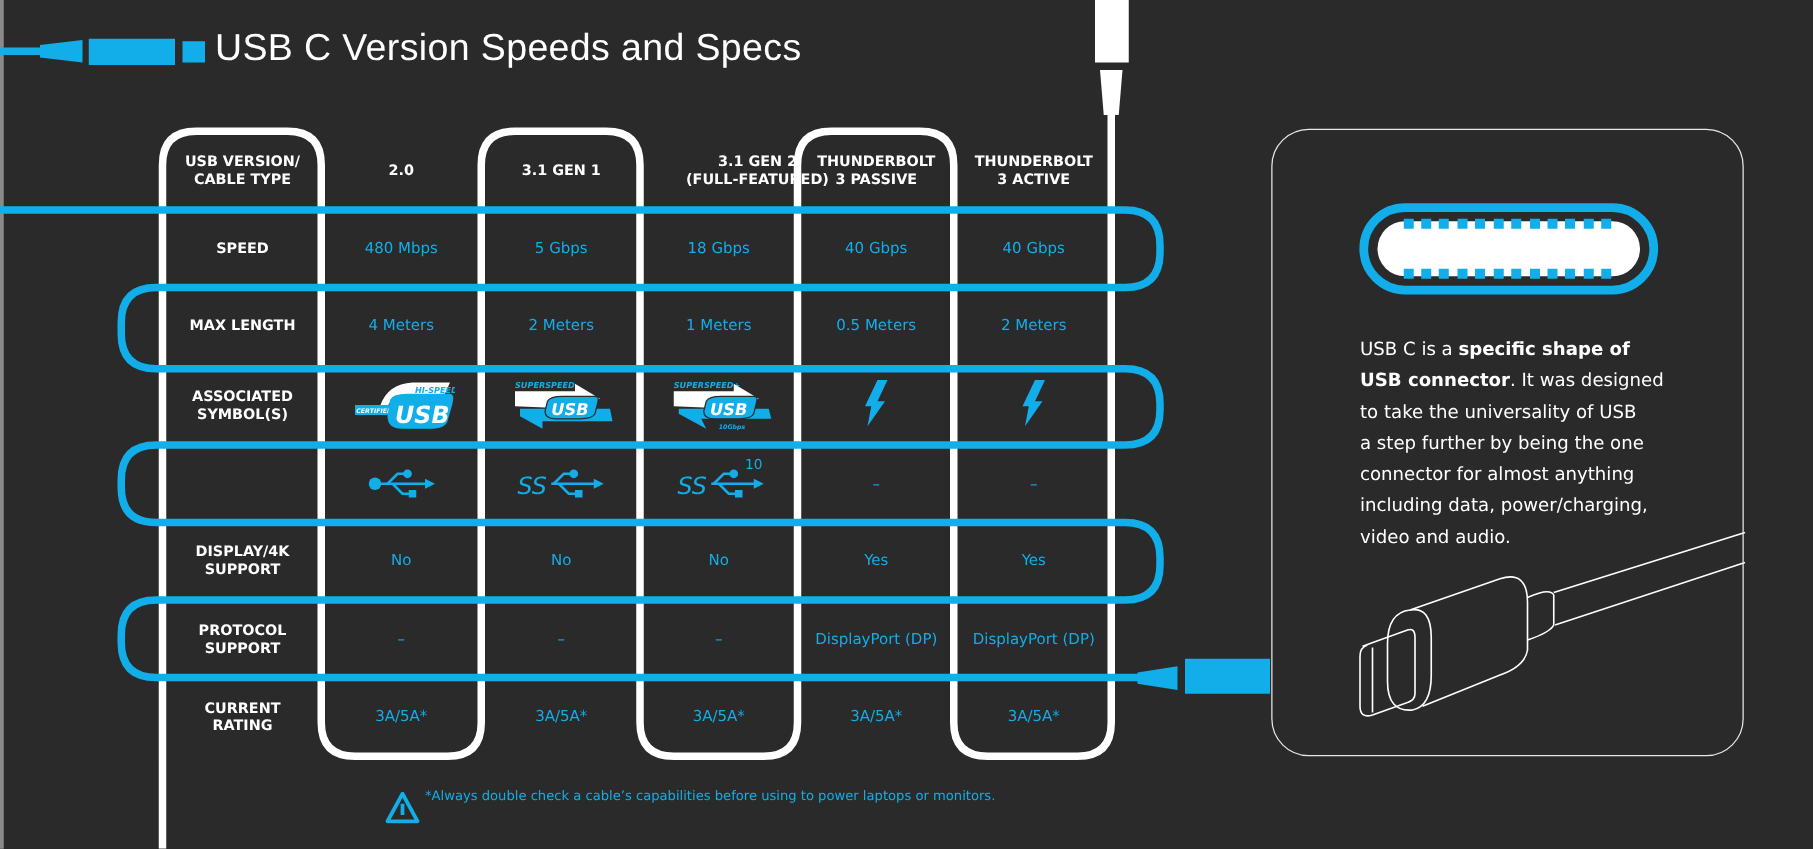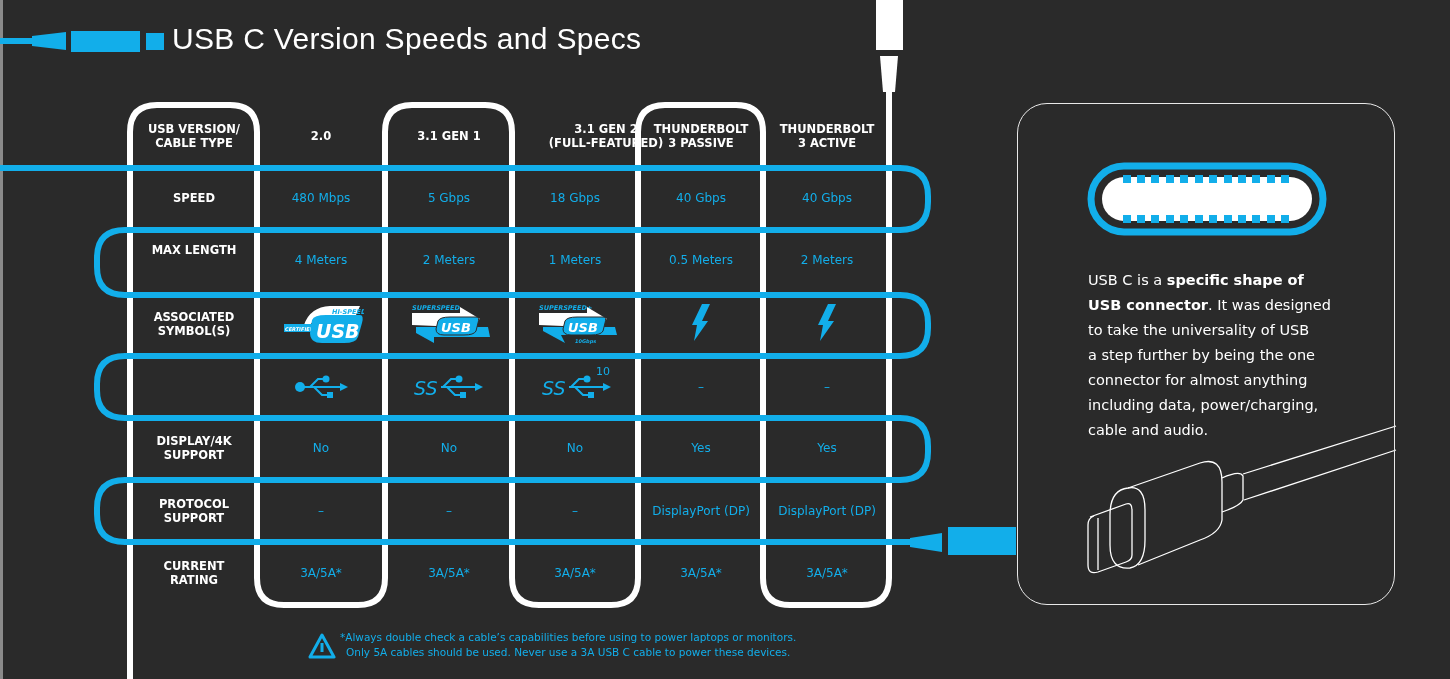--- a/index.html
+++ b/index.html
@@ -104,21 +104,21 @@
   <span>3 PASSIVE</span>
 </div>
 <div class="cell hdr" style="left:768px;top:118px;width:118px;height:36px;flex-direction:column;">
   <span>THUNDERBOLT</span>
   <span>3 ACTIVE</span>
 </div>
 
 <div class="cell rowlbl" style="left:135px;top:188px;width:118px;height:20px;">
     <span>SPEED</span>
   </div>
-<div class="cell rowlbl" style="left:135px;top:240px;width:118px;height:20px;">
+<div class="cell rowlbl" style="left:135px;top:250px;width:118px;height:20px;">
     <span>MAX LENGTH</span>
   </div>
 <div class="cell rowlbl" style="left:135px;top:308px;width:118px;height:32px;flex-direction:column;">
     <span>ASSOCIATED</span>
     <span>SYMBOL(S)</span>
   </div>
 <div class="cell rowlbl" style="left:135px;top:432px;width:118px;height:32px;flex-direction:column;">
     <span>DISPLAY/4K</span>
     <span>SUPPORT</span>
   </div>
@@ -221,25 +221,24 @@
 <div class="cell val" style="left:515px;top:563px;width:120px;height:20px;">3A/5A*</div>
 <div class="cell val" style="left:642px;top:563px;width:118px;height:20px;">3A/5A*</div>
 <div class="cell val" style="left:768px;top:563px;width:118px;height:20px;">3A/5A*</div>
 
 <svg class="warn" width="28" height="26">
   <polygon points="14,2 26,24 2,24" fill="none" stroke="#12aeea" stroke-width="3" stroke-linejoin="round"></polygon>
   <rect x="12.5" y="10" width="3" height="9" fill="#12aeea"></rect>
 </svg>
 <div class="note">
   <div>*Always double check a cable’s capabilities before using to power laptops or monitors.</div>
-  <div class="l2">Only 5A cables should be used. Never use a 3A USB C cable to power these devices.</div>
 </div>
 
 <div class="side"></div>
 <div class="sidetext">
   <div><span>USB C is a </span><b>specific shape of</b></div>
   <div><b>USB connector</b><span>. It was designed</span></div>
   <div>to take the universality of USB</div>
   <div>a step further by being the one</div>
   <div>connector for almost anything</div>
   <div>including data, power/charging,</div>
-  <div>cable and audio.</div>
+  <div>video and audio.</div>
 </div>
 
 </body></html>

